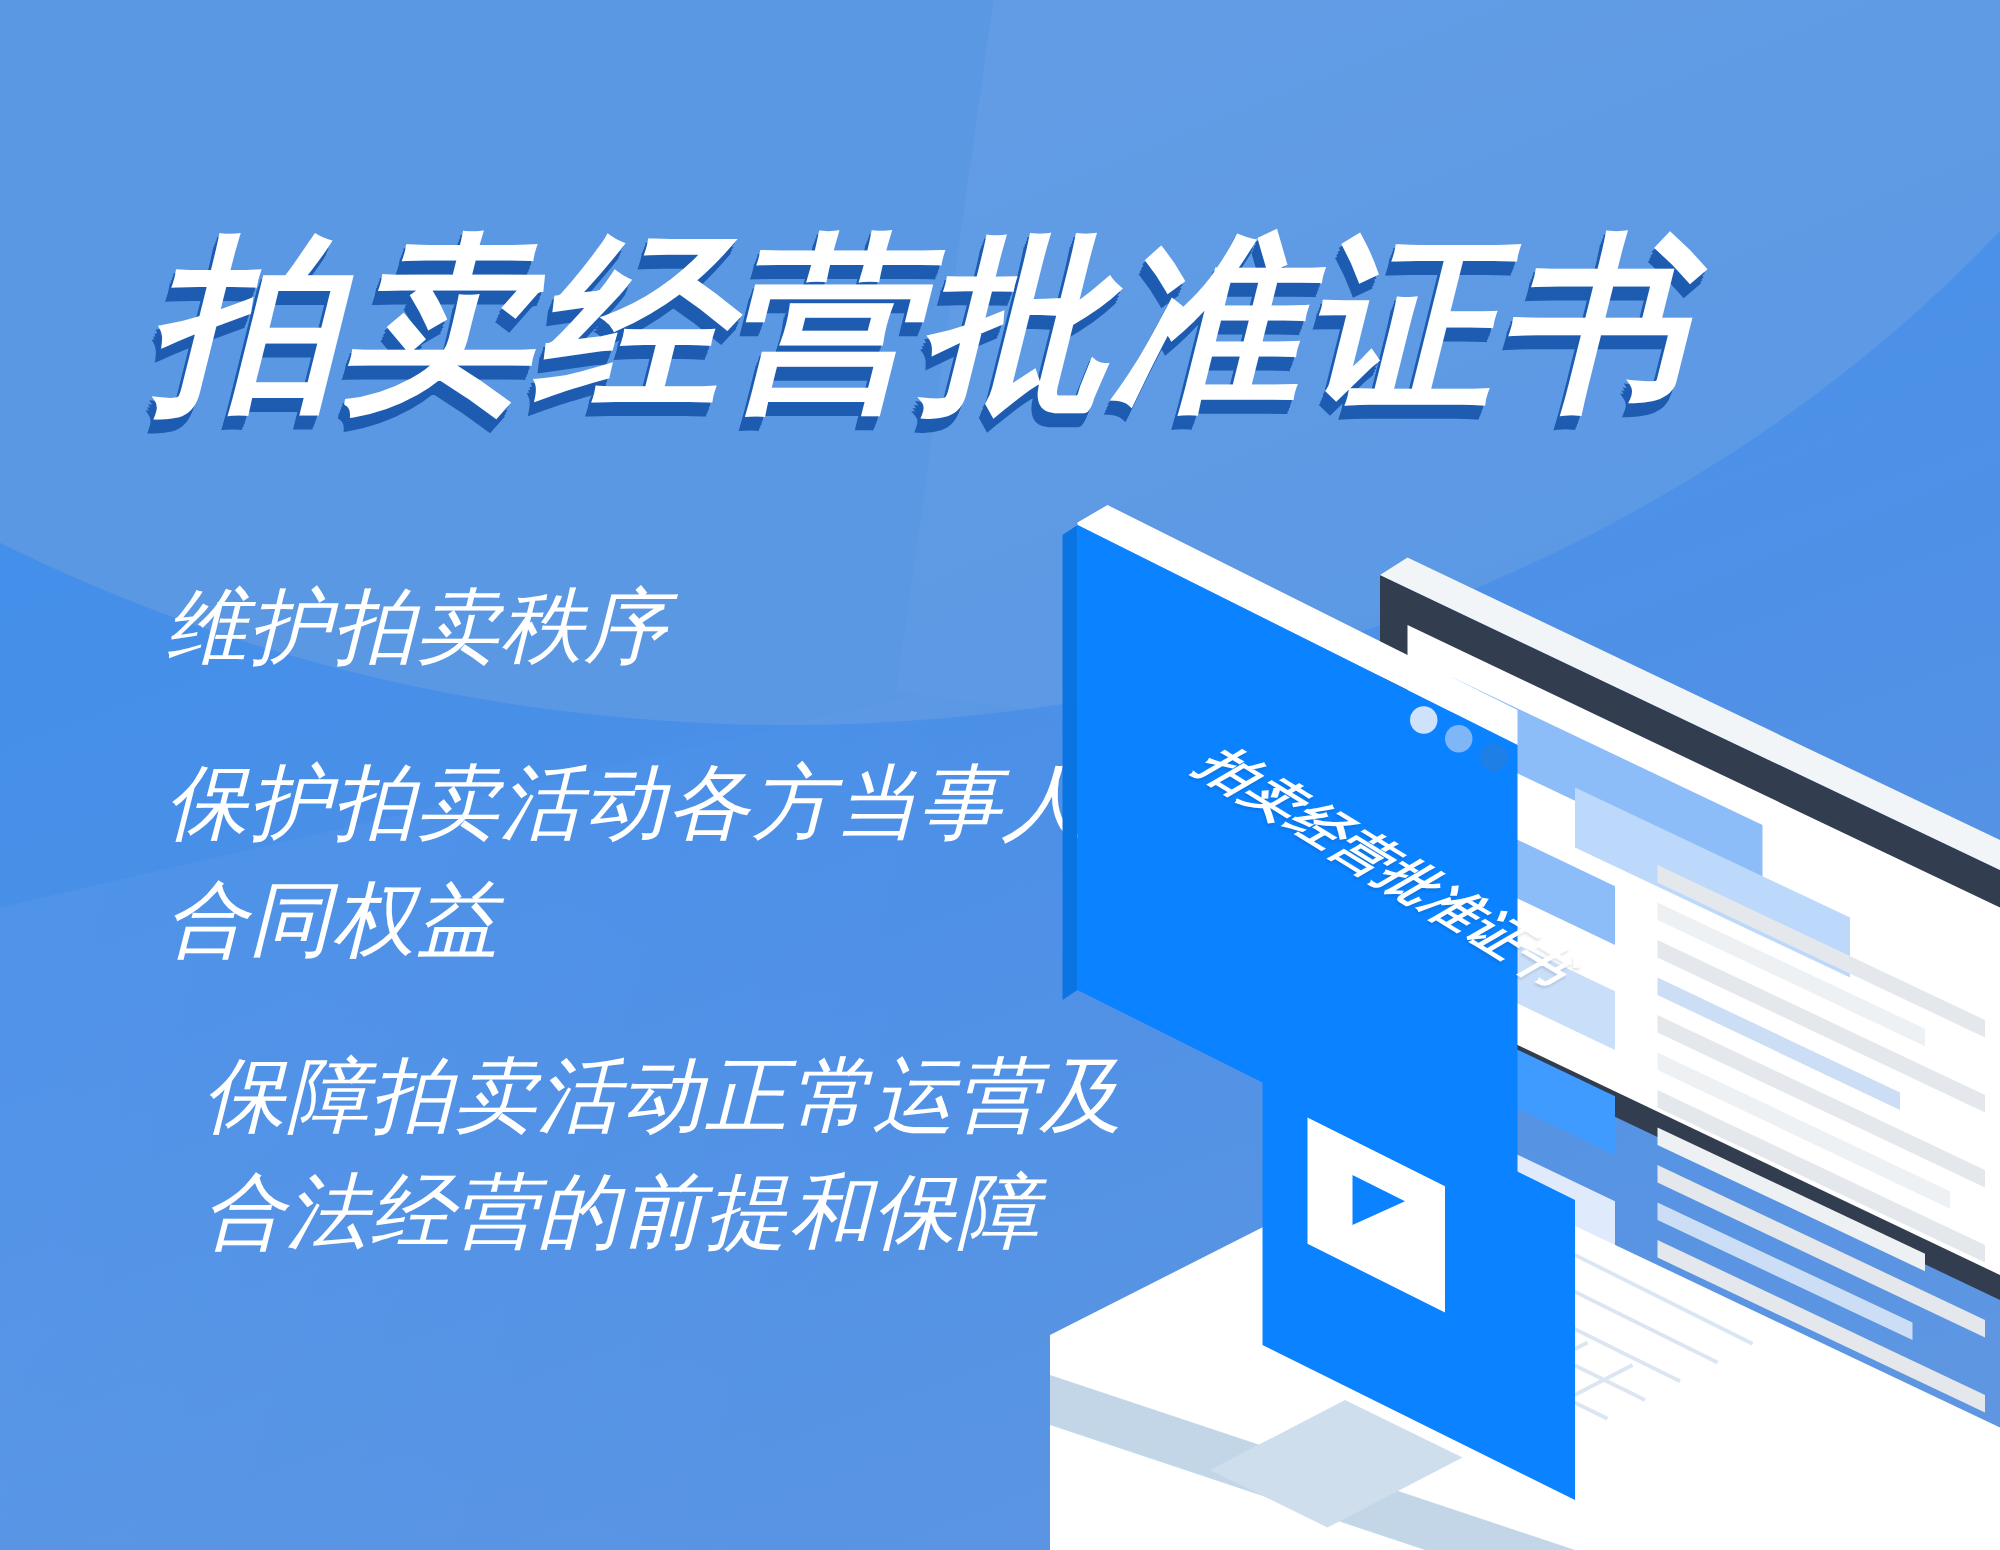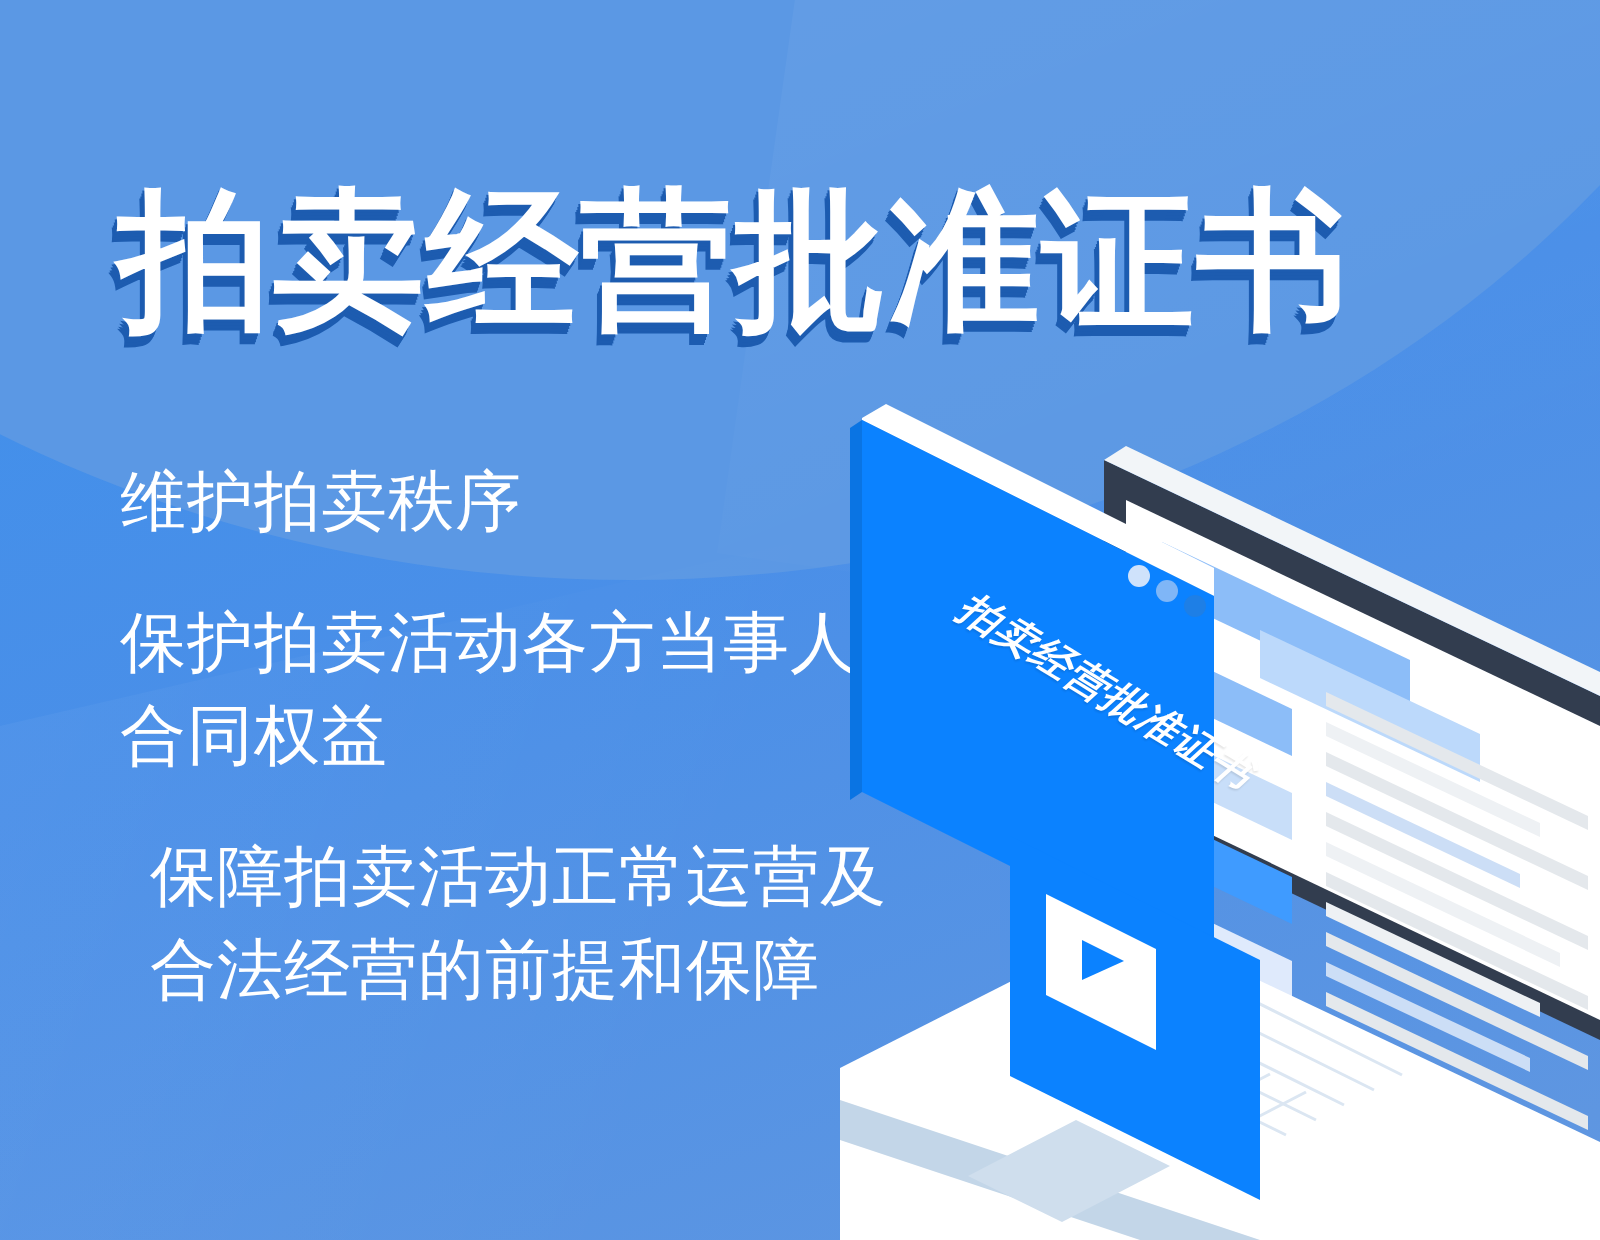--- a/index.html
+++ b/index.html
@@ -7,20 +7,21 @@
     padding: 0;
     background: #ffffff;
   }
   #poster {
     position: relative;
     width: 1600px;
     height: 1240px;
     overflow: hidden;
     font-family: "Liberation Sans", "DejaVu Sans", sans-serif;
     background: linear-gradient(160deg, #3d90ec 0%, #4a8fe8 45%, #6197e0 100%);
+    font-style: italic;
   }
 
   
   .bg-layer {
     position: absolute;
     inset: 0;
     overflow: hidden;
   }
   
   .bg-ellipse {
@@ -67,21 +68,21 @@
     text-shadow:
       -2px 3px 0 #1d5cb0,
       -3px 6px 0 #1d5cb0,
       -4px 9px 0 #1d5cb0,
       -5px 11px 0 #1d5cb0;
   }
 
   
   .bullets {
     position: absolute;
-    left: 120px;
+    left: 132px;
     top: 455px;
     width: 830px;
   }
   .bullet {
     color: #ffffff;
     font-size: 66px;
     line-height: 93px;
     font-weight: 400;
     letter-spacing: 1px;
     margin-bottom: 48px;

